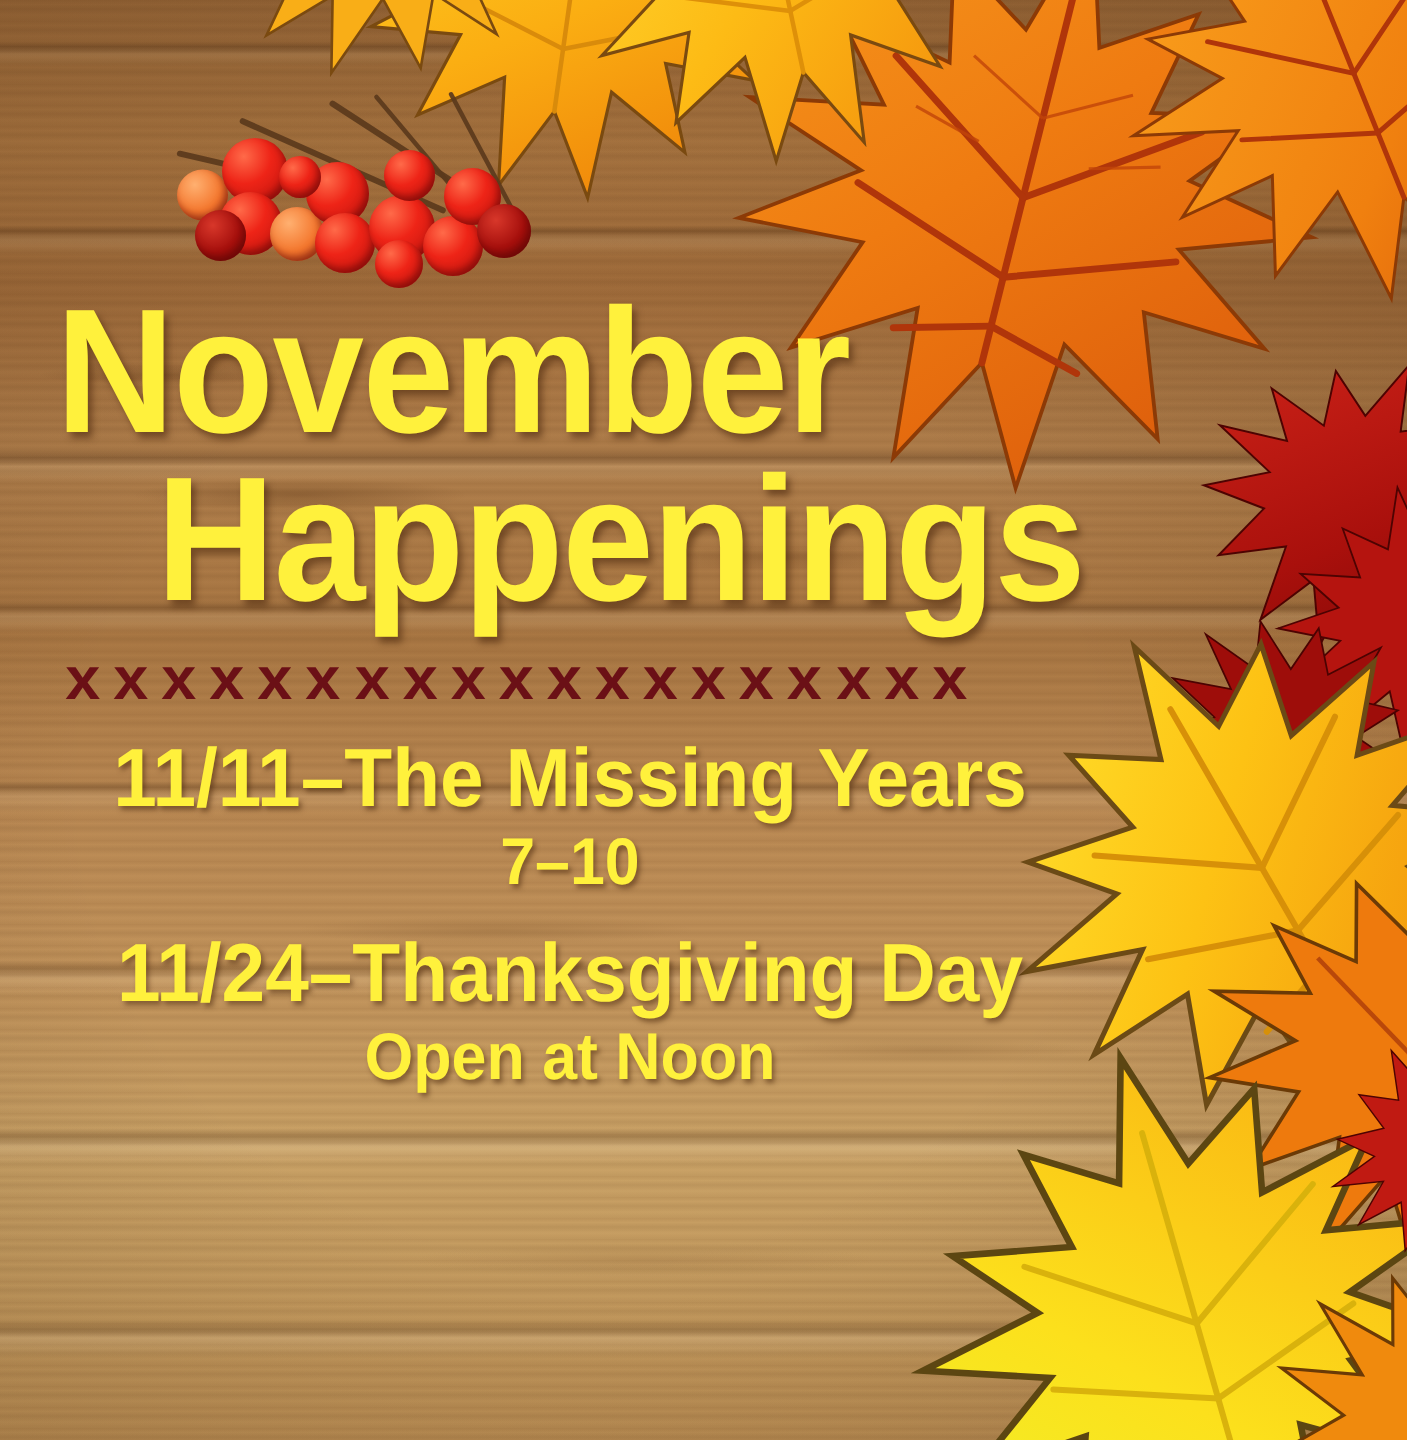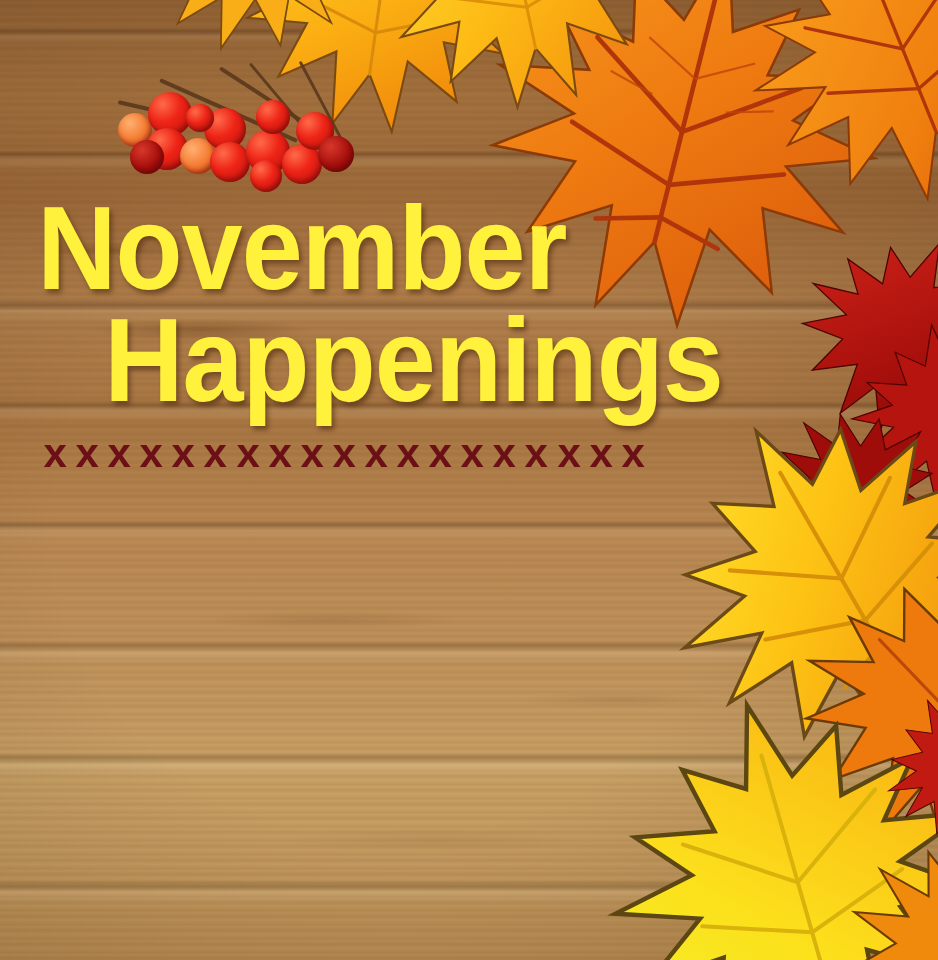--- a/index.html
+++ b/index.html
@@ -438,15 +438,23 @@
       <span>x</span>
       <span>x</span>
       <span>x</span>
       <span>x</span>
       <span>x</span>
       <span>x</span>
       <span>x</span>
     </div>
 
   <div class="events" id="events">
+      <div class="event e1">
+        <span class="event-title">11/11–The Missing Years</span>
+        <span class="event-sub">7–10</span>
+      </div>
+      <div class="event e2">
+        <span class="event-title">11/24–Thanksgiving Day</span>
+        <span class="event-sub">Open at Noon</span>
+      </div>
     </div>
 
 </div>
 
 </body></html>

